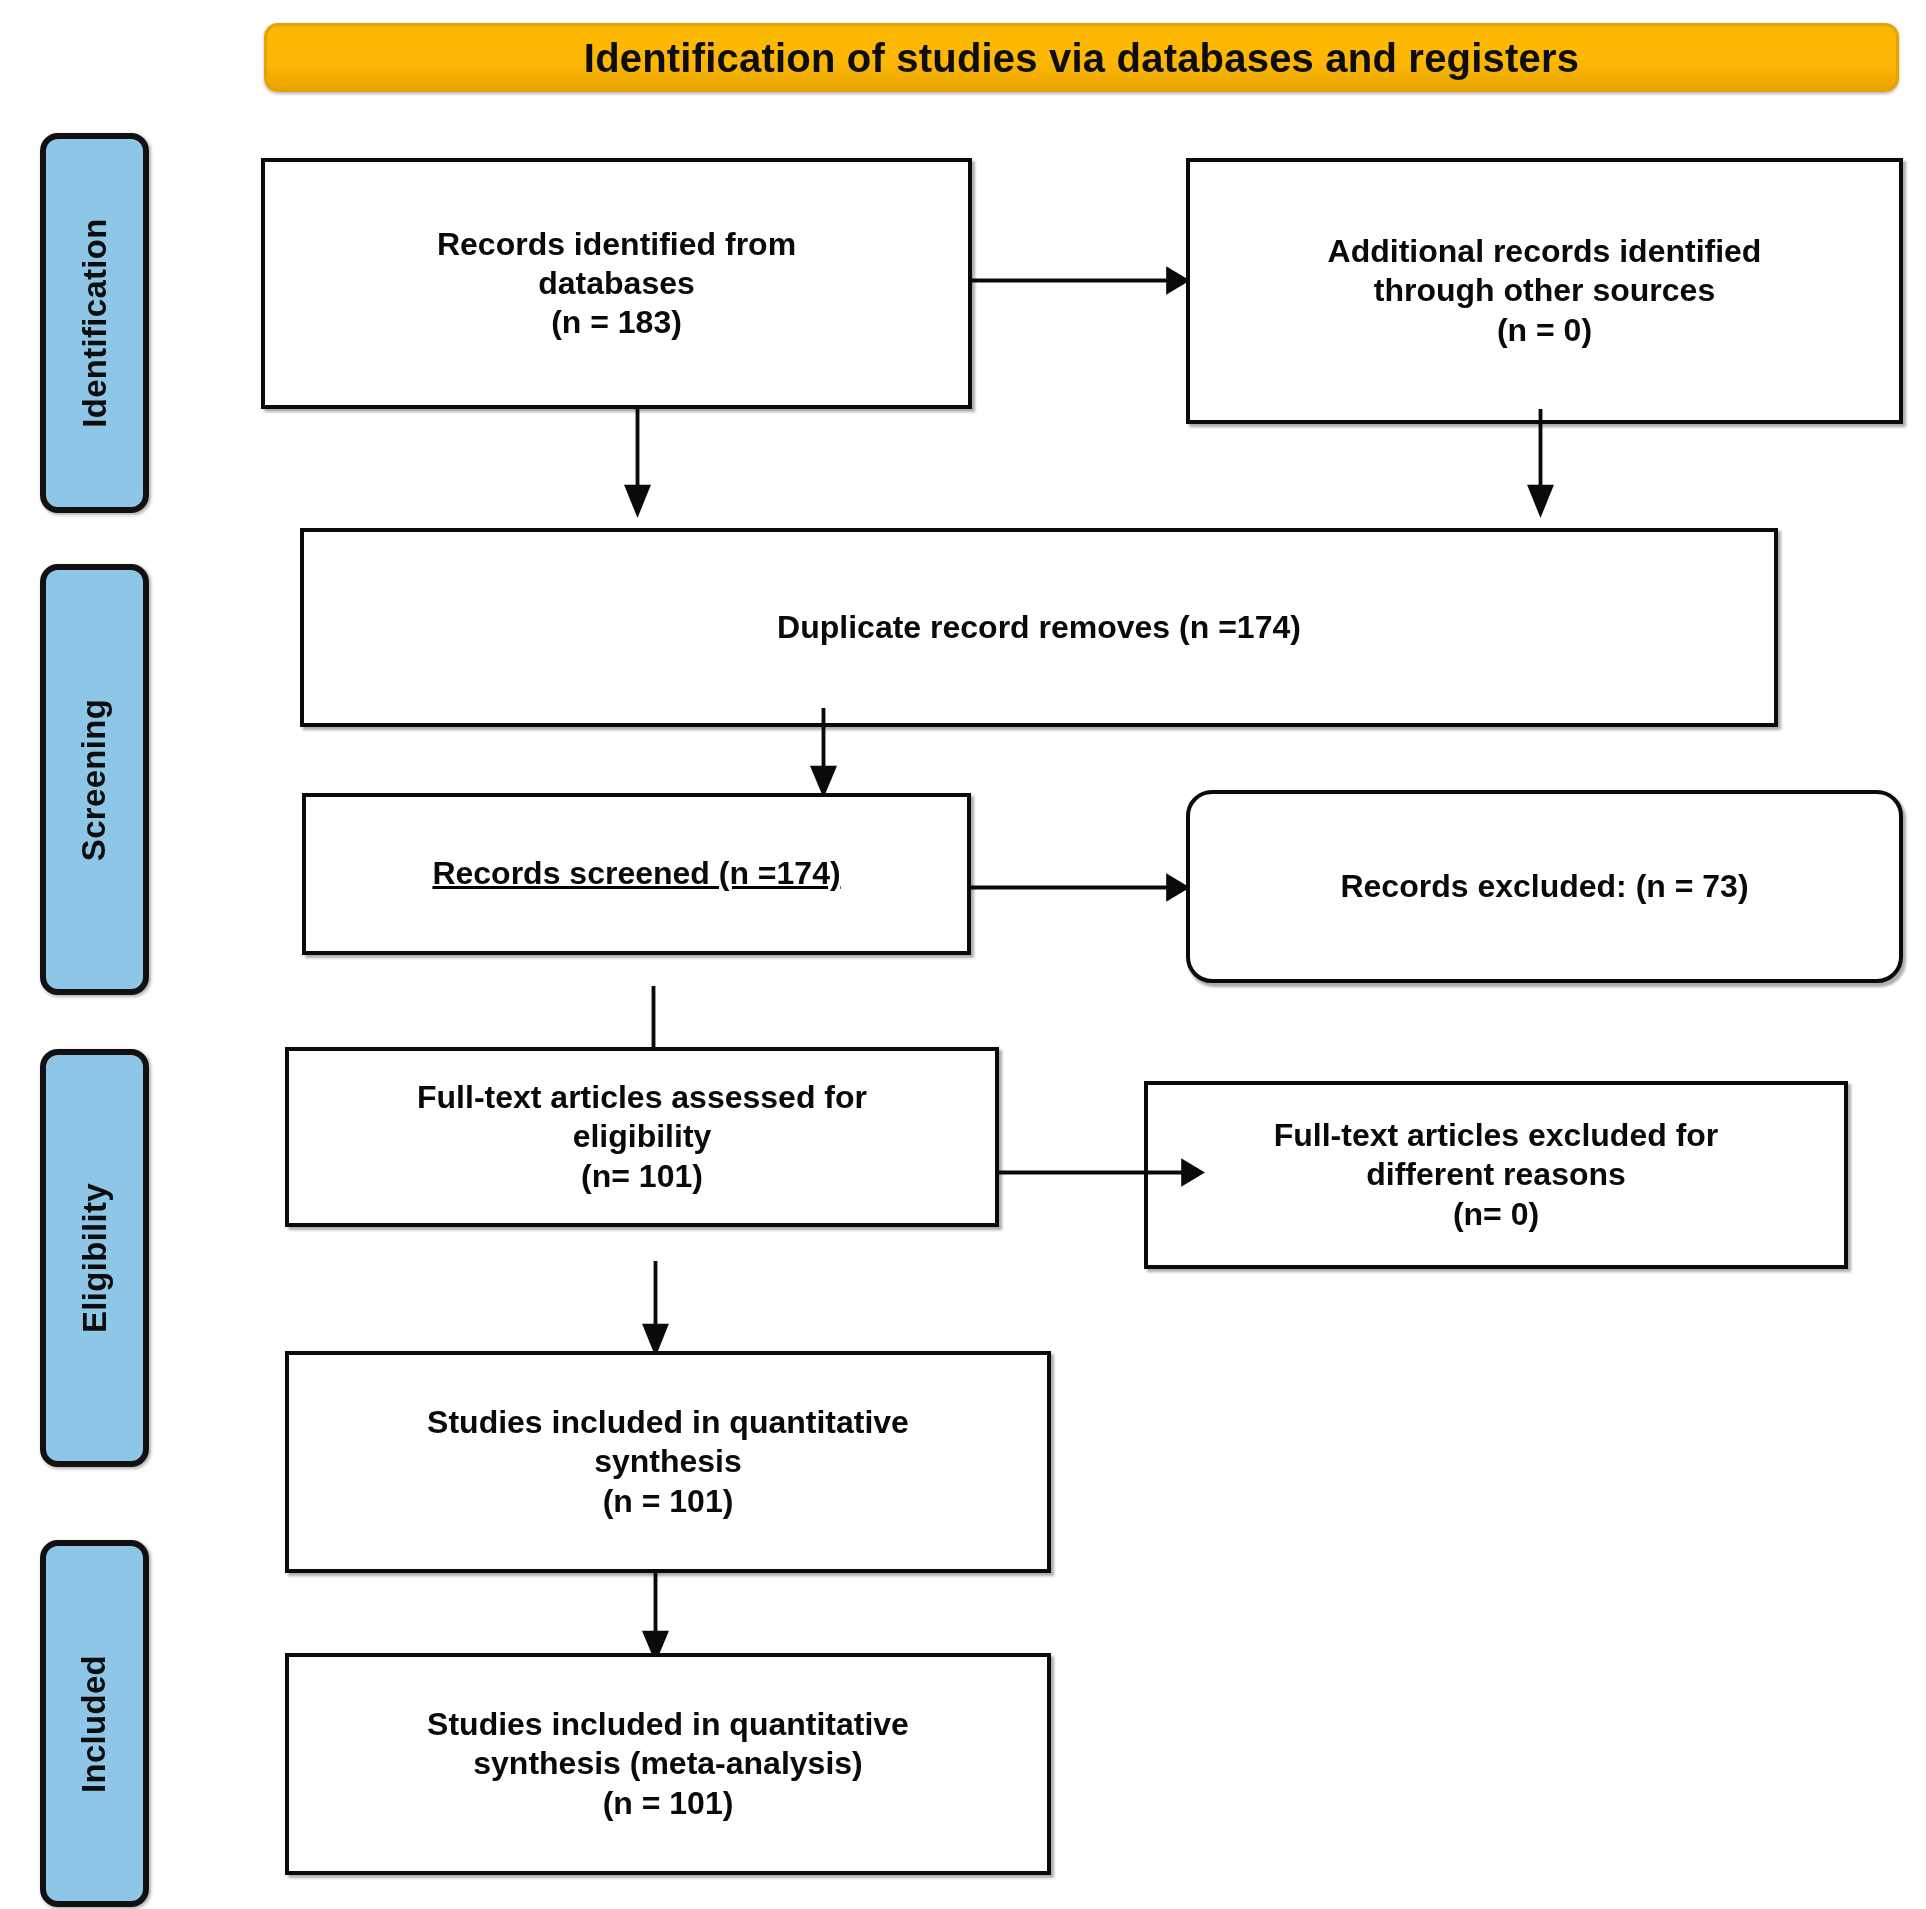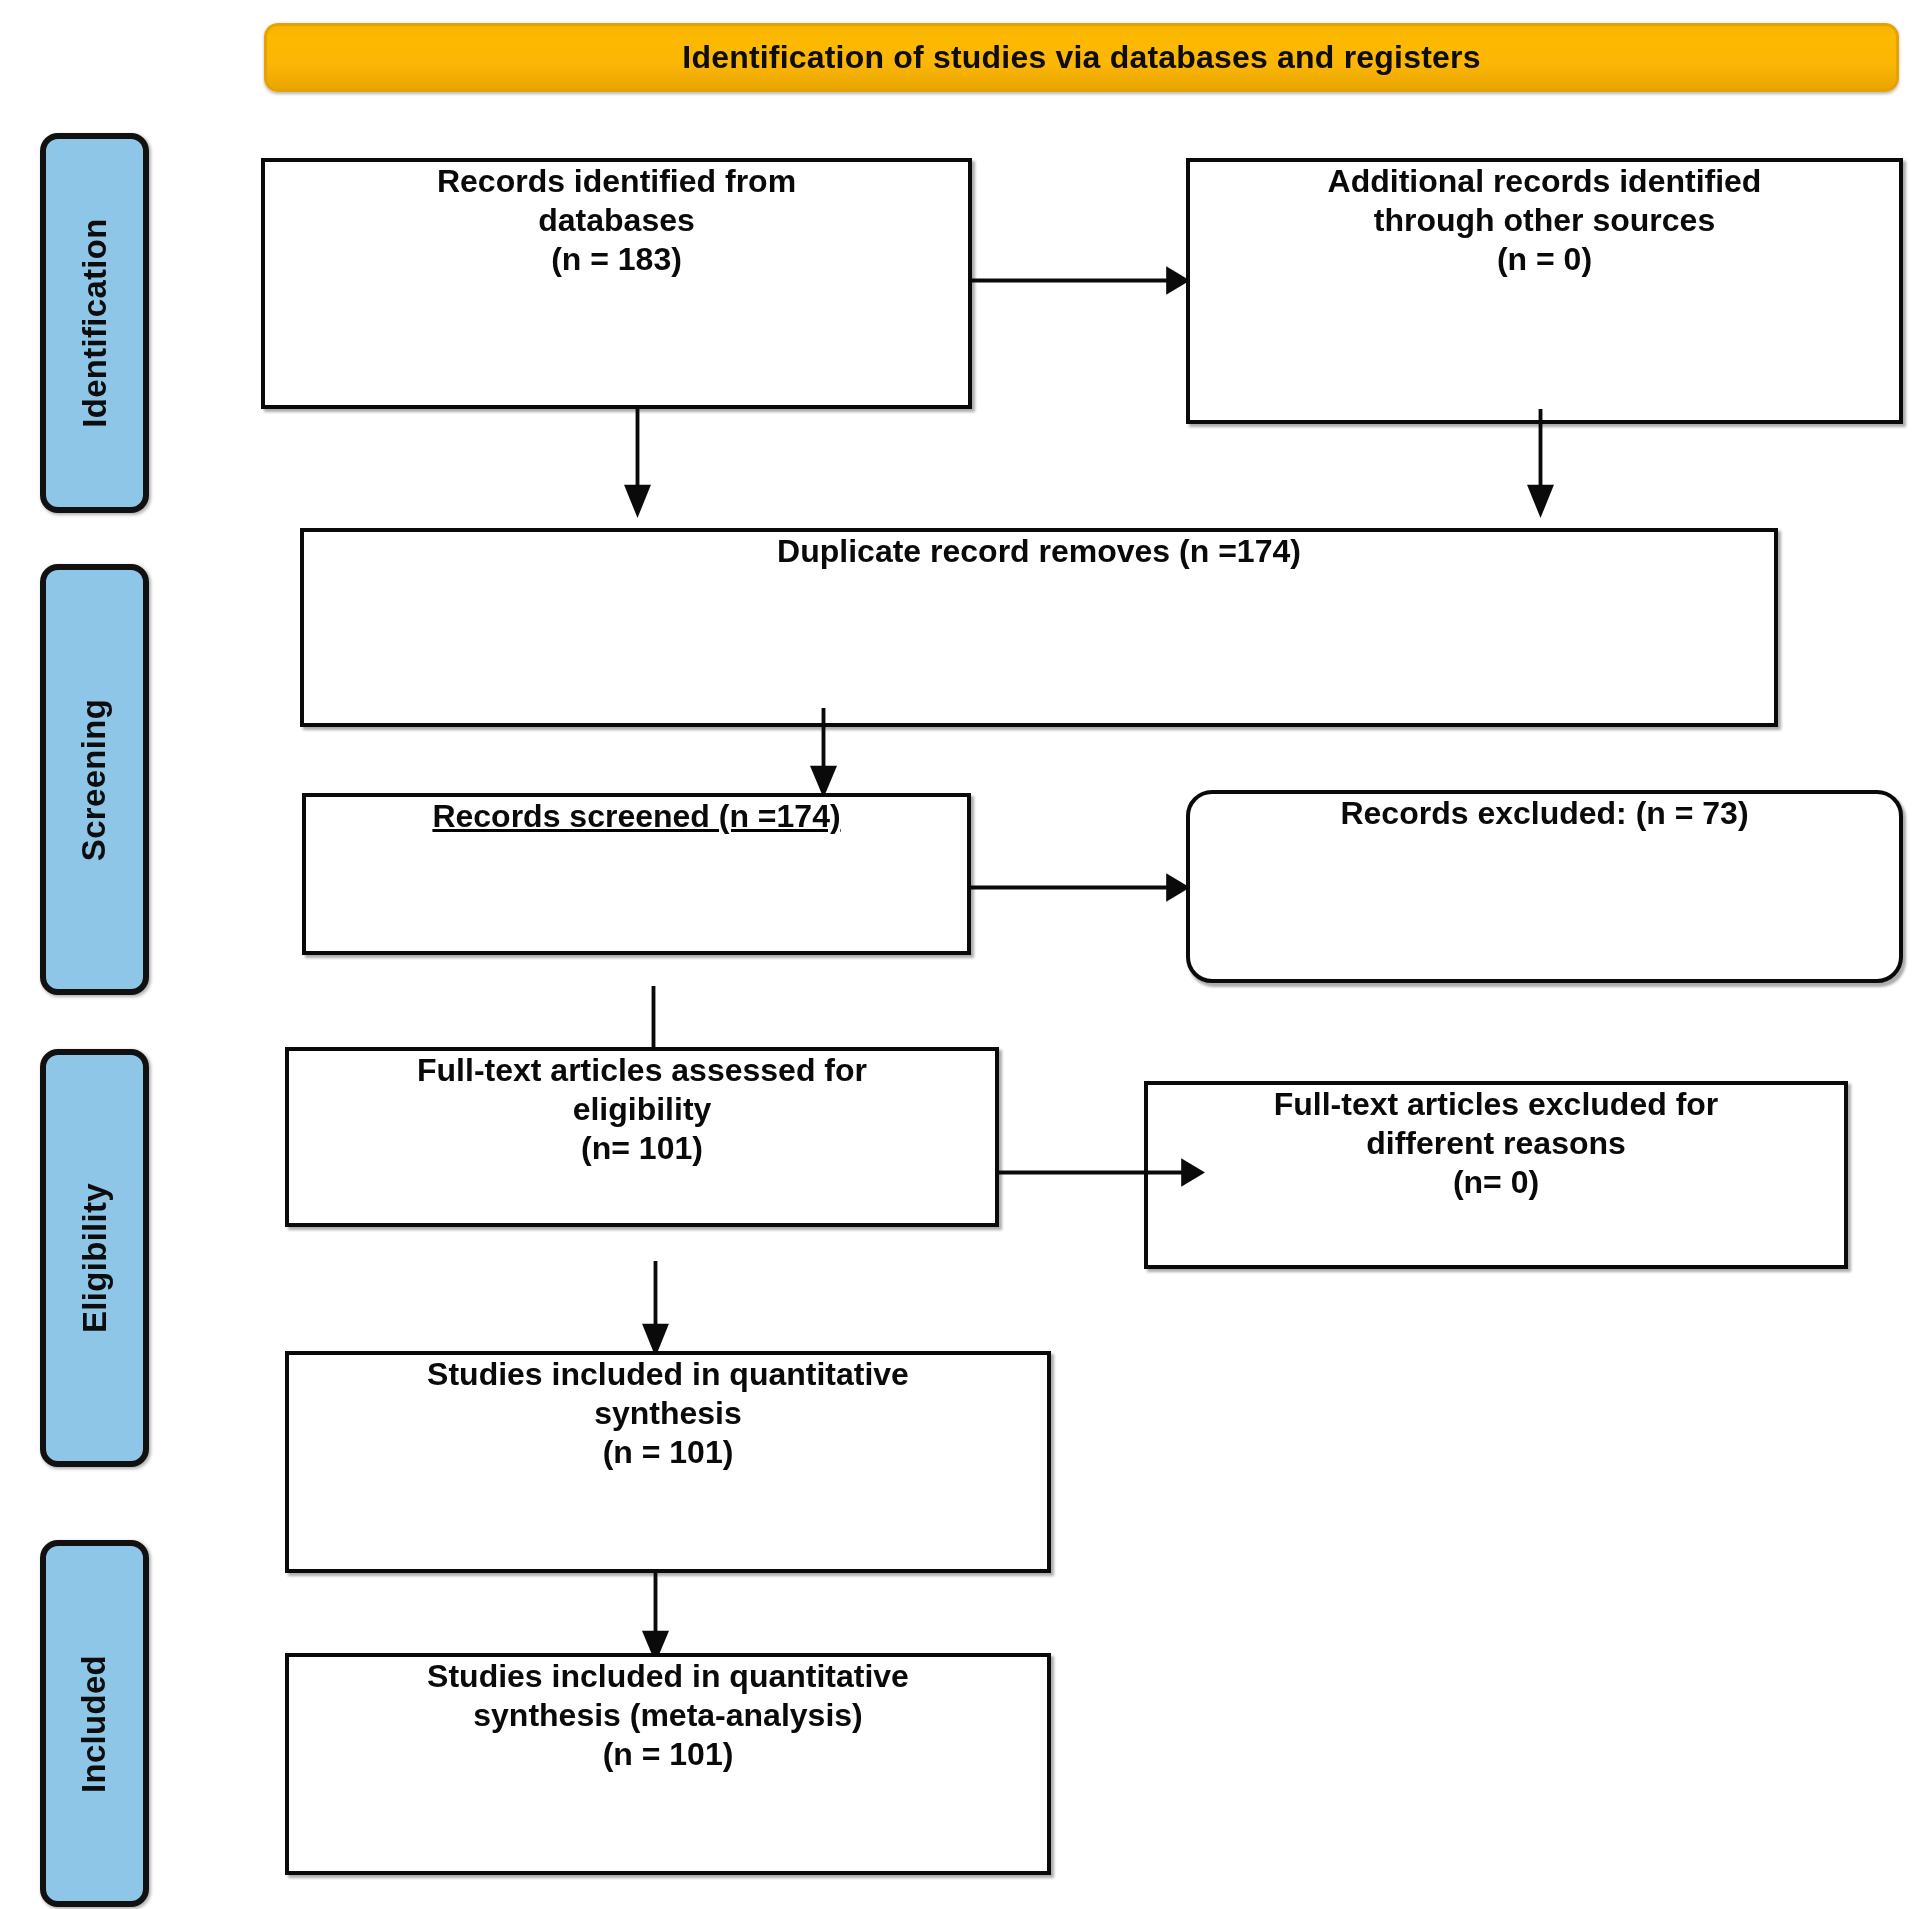--- a/index.html
+++ b/index.html
@@ -27,21 +27,21 @@
     background: linear-gradient(180deg, #f7b300 0%, #fcb900 16%, #fcb606 60%, #e9a600 100%);
     border: 3.2px solid #e8a200;
     border-radius: 14px;
     box-sizing: border-box;
     display: flex;
     align-items: center;
     justify-content: center;
     box-shadow: 0 1.9px 3.2px rgba(0,0,0,0.28);
   }
   .banner-text {
-    font-size: 32px;
+    font-size: 40px;
     font-weight: bold;
     color: #0d0d0d;
     letter-spacing: 0.2px;
     text-align: center;
     line-height: 1.05;
   }
 
   
   .stage {
     position: absolute;
@@ -63,20 +63,21 @@
     letter-spacing: 0.3px;
   }
 
   
   .box {
     position: absolute;
     background: #ffffff;
     border: 4.5px solid #0a0a0a;
     box-sizing: border-box;
     display: flex;
+    align-items: center;
     justify-content: center;
     box-shadow: 2.6px 3.2px 2.6px rgba(0,0,0,0.33);
   }
   .box-text {
     font-size: 32px;
     font-weight: bold;
     color: #0a0a0a;
     text-align: center;
     line-height: 1.22;
     padding: 0 14px;

